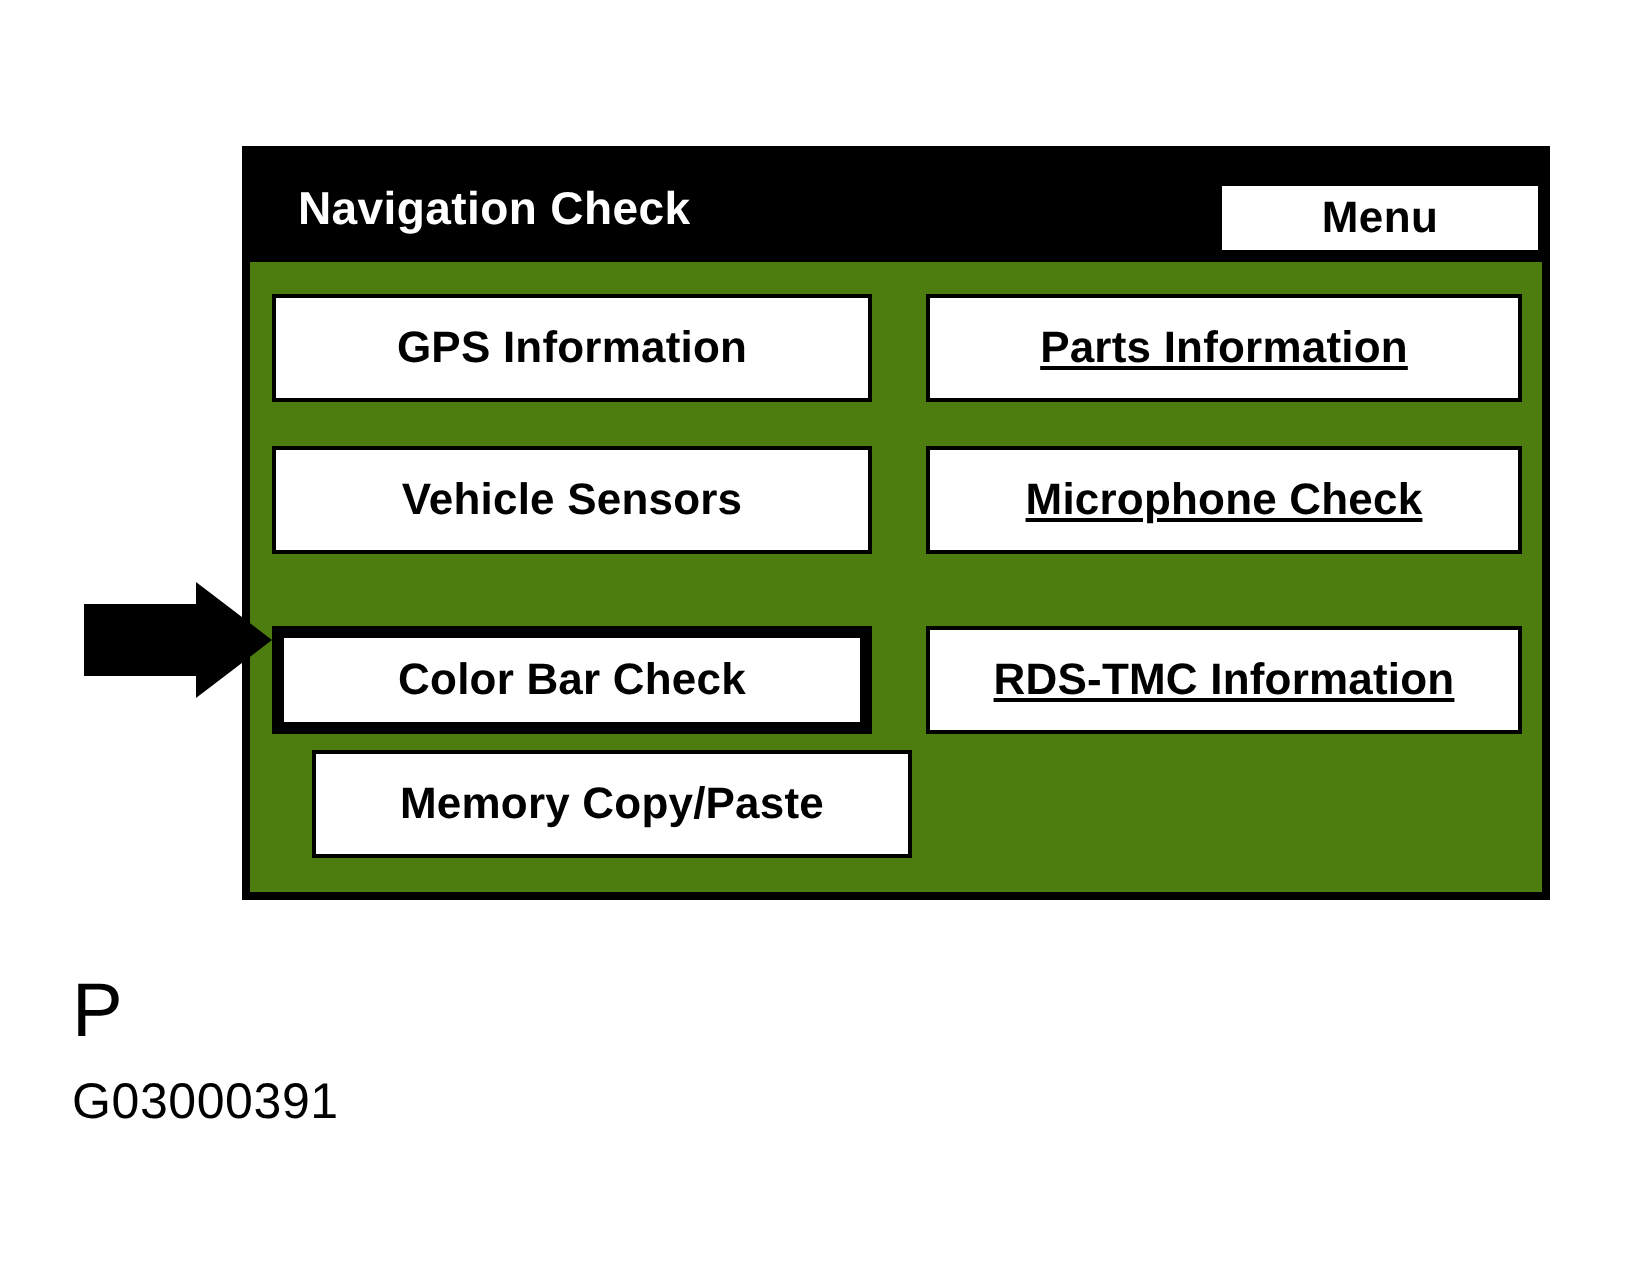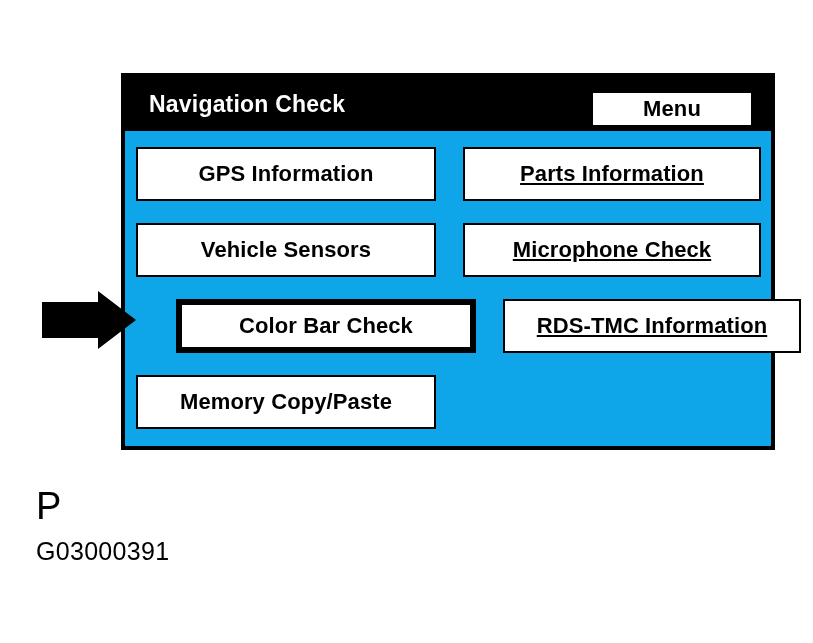--- a/index.html
+++ b/index.html
@@ -16,21 +16,21 @@
     overflow: hidden;
   }
 
   
   #screen-panel {
     position: absolute;
     left: 121px;
     top: 73px;
     width: 654px;
     height: 377px;
-    background: #0ea5e9;
+    background: #4d7c0f;
     border: 4px solid #000000;
     box-sizing: border-box;
   }
 
   
   #title-bar {
     position: absolute;
     left: 0;
     top: 0;
     width: 100%;
@@ -45,21 +45,21 @@
     height: 54px;
     line-height: 54px;
     color: #ffffff;
     font-size: 23px;
     font-weight: bold;
     letter-spacing: 0.2px;
     white-space: nowrap;
   }
   #menu-button {
     position: absolute;
-    left: 468px;
+    left: 486px;
     top: 16px;
     width: 158px;
     height: 32px;
     background: #ffffff;
     color: #000000;
     border: 0;
     display: flex;
     align-items: center;
     justify-content: center;
     box-sizing: border-box;
@@ -102,22 +102,22 @@
     white-space: nowrap;
     line-height: 1;
     text-align: center;
   }
 
   
   .col-left  { left: 11px;  width: 300px; }
   .col-right { left: 338px; width: 298px; text-decoration: underline; }
   .row-1 { top: 16px;  height: 54px; }
   .row-2 { top: 92px;  height: 54px; }
-  .row-3 { top: 168px; height: 54px; margin-left: 40px; }
-  .row-4 { top: 244px; height: 54px; }
+  .row-3 { top: 182px; height: 54px; }
+  .row-4 { top: 244px; height: 54px; margin-left: 20px; }
 
   
   #pointer-arrow {
     position: absolute;
     left: 42px;
     top: 291px;
     width: 94px;
     height: 58px;
   }
 

